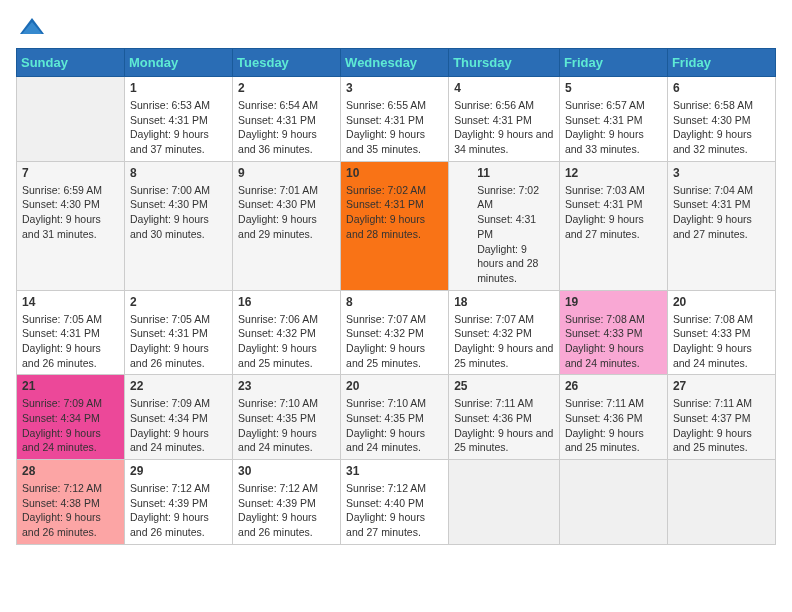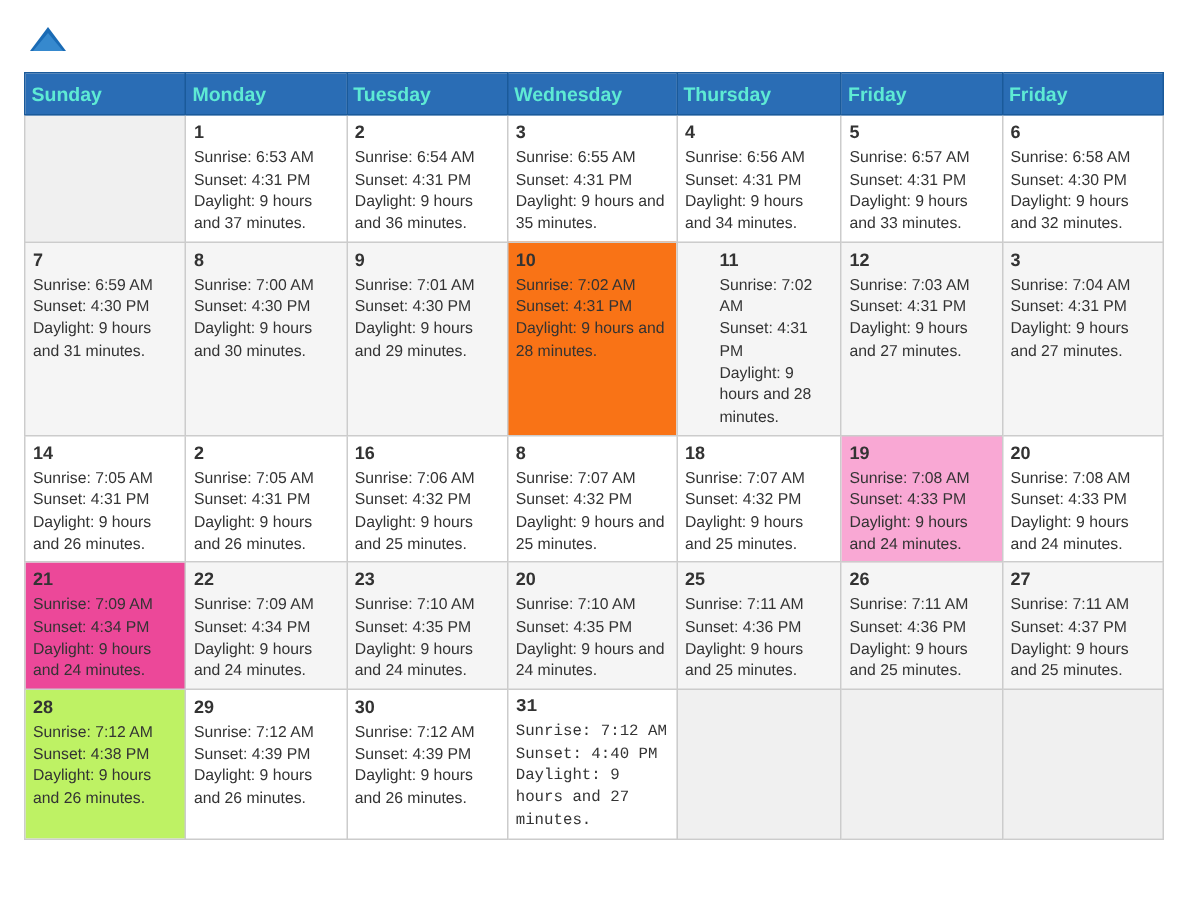--- a/index.html
+++ b/index.html
@@ -237,33 +237,33 @@
         <td style="background: rgb(245, 245, 245);">
           <span class="day-num">26</span>
           <div class="day-info">Sunrise: 7:11 AM<br>Sunset: 4:36 PM<br>Daylight: 9 hours and 25 minutes.</div>
         </td>
         <td style="background: rgb(245, 245, 245);">
           <span class="day-num">27</span>
           <div class="day-info">Sunrise: 7:11 AM<br>Sunset: 4:37 PM<br>Daylight: 9 hours and 25 minutes.</div>
         </td>
       </tr>
       <tr>
-        <td style="background: #bef264; margin-left: 48px;">
+        <td style="background: #fca5a5; margin-left: 48px;">
           <span class="day-num">28</span>
           <div class="day-info">Sunrise: 7:12 AM<br>Sunset: 4:38 PM<br>Daylight: 9 hours and 26 minutes.</div>
         </td>
         <td style="background: rgb(255, 255, 255);">
           <span class="day-num">29</span>
           <div class="day-info">Sunrise: 7:12 AM<br>Sunset: 4:39 PM<br>Daylight: 9 hours and 26 minutes.</div>
         </td>
         <td style="background: rgb(255, 255, 255);">
           <span class="day-num">30</span>
           <div class="day-info">Sunrise: 7:12 AM<br>Sunset: 4:39 PM<br>Daylight: 9 hours and 26 minutes.</div>
         </td>
-        <td style="background: rgb(255, 255, 255); font-family: Liberation Mono, monospace;">
+        <td style="background: rgb(255, 255, 255);">
           <span class="day-num">31</span>
           <div class="day-info">Sunrise: 7:12 AM<br>Sunset: 4:40 PM<br>Daylight: 9 hours and 27 minutes.</div>
         </td>
         <td class="empty-cell"></td>
         <td class="empty-cell"></td>
         <td class="empty-cell"></td>
       </tr>
     </tbody>
 </table>
 

